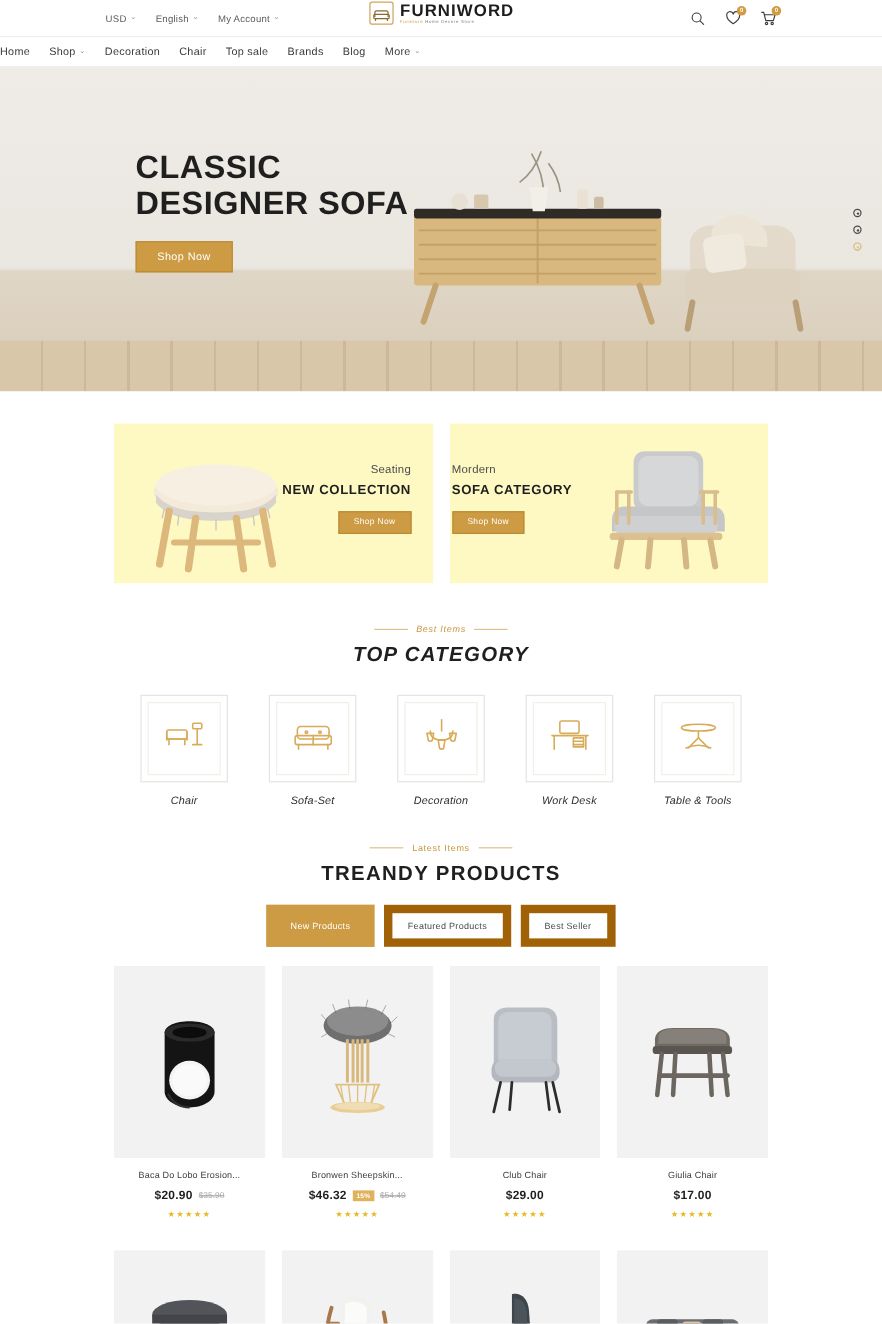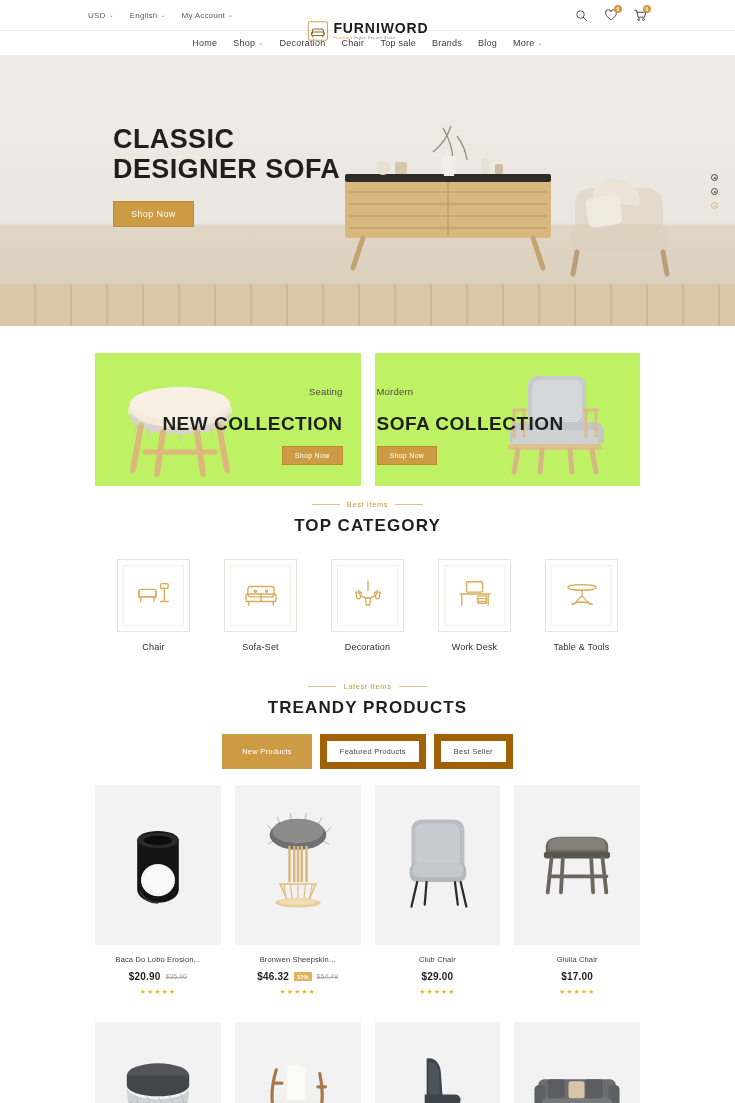--- a/index.html
+++ b/index.html
@@ -41,21 +41,21 @@
   .caret {
     font-size: 6px;
     color: #8a8a8a;
     line-height: 1;
   }
 
   
   .logo-wrap {
     position: absolute;
     left: 50%;
-    top: 20px;
+    top: 0;
     transform: translateX(-50%);
     display: flex;
     align-items: center;
     gap: 5px;
     cursor: pointer;
   }
   .logo-mark {
     width: 22px;
     height: 22px;
     flex: none;
@@ -108,21 +108,20 @@
     font-weight: 700;
   }
 
   
   .mainnav {
     height: 26px;
     border-top: 1px solid #ededed;
     border-bottom: 1px solid #ededed;
     display: flex;
     align-items: center;
-    justify-content: center;
     gap: 16px;
     background: #fff;
   }
   .nav-item {
     font-size: 9px;
     color: #3a3a3a;
     letter-spacing: 0.25px;
     cursor: pointer;
     display: flex;
     align-items: center;
@@ -214,41 +213,41 @@
 
   
   .promos {
     display: flex;
     gap: 14px;
     padding: 27px 95px 0 95px;
   }
   .promo {
     flex: 1;
     height: 133px;
-    background: #bef264;
+    background: #fef9c3;
     position: relative;
     overflow: hidden;
     cursor: pointer;
   }
   .promo-txt {
     position: absolute;
     top: 33px;
     display: flex;
     flex-direction: column;
   }
   .promo-left .promo-txt { right: 18px; align-items: flex-end; text-align: right; }
   .promo-right .promo-txt { left: 2px; align-items: flex-start; text-align: left; }
   .promo-kicker {
     font-size: 9.5px;
     color: #4a4a4a;
     letter-spacing: 0.2px;
   }
   .promo-title {
-    margin-top: 16px;
-    font-size: 19px;
+    margin-top: 6px;
+    font-size: 11px;
     font-weight: 700;
     letter-spacing: 0.5px;
     color: #1f1f1f;
   }
   .promo-btn {
     margin-top: 11px;
     display: inline-block;
     background: #cc9b43;
     color: #fff;
     font-size: 7px;
@@ -286,21 +285,21 @@
   }
   .sec-title {
     margin-top: 7px;
     font-size: 17px;
     font-weight: 700;
     letter-spacing: 1.1px;
     color: #1f1f1f;
   }
 
   
-  .cat-section { padding-top: 14px; }
+  .cat-section { padding-top: 34px; font-style: italic; }
   .cat-row {
     display: flex;
     justify-content: center;
     gap: 34px;
     padding: 23px 95px 0 95px;
   }
   .cat-item {
     width: 73px;
     cursor: pointer;
     text-align: center;
@@ -588,21 +587,21 @@
           <path d="M34 44h12M104 44h14"></path>
         </g>
         <rect x="28" y="78" width="94" height="6" rx="3" fill="#dcc08e"></rect>
         <g stroke="#d4b784" stroke-width="5" stroke-linecap="round">
           <path d="M38 84l-4 22M62 84l-2 22M90 84l2 22M112 84l4 22"></path>
         </g>
       </svg>
     </span>
     <div class="promo-txt">
       <span class="promo-kicker">Mordern</span>
-      <span class="promo-title">SOFA COLLECTION</span>
+      <span class="promo-title">SOFA CATEGORY</span>
       <span class="promo-btn">Shop Now</span>
     </div>
   </div>
 </section>
 
 <section class="cat-section">
   <div class="sec-head">
     <div class="sec-kicker">Best Items</div>
     <div class="sec-title">TOP CATEGORY</div>
   </div>

